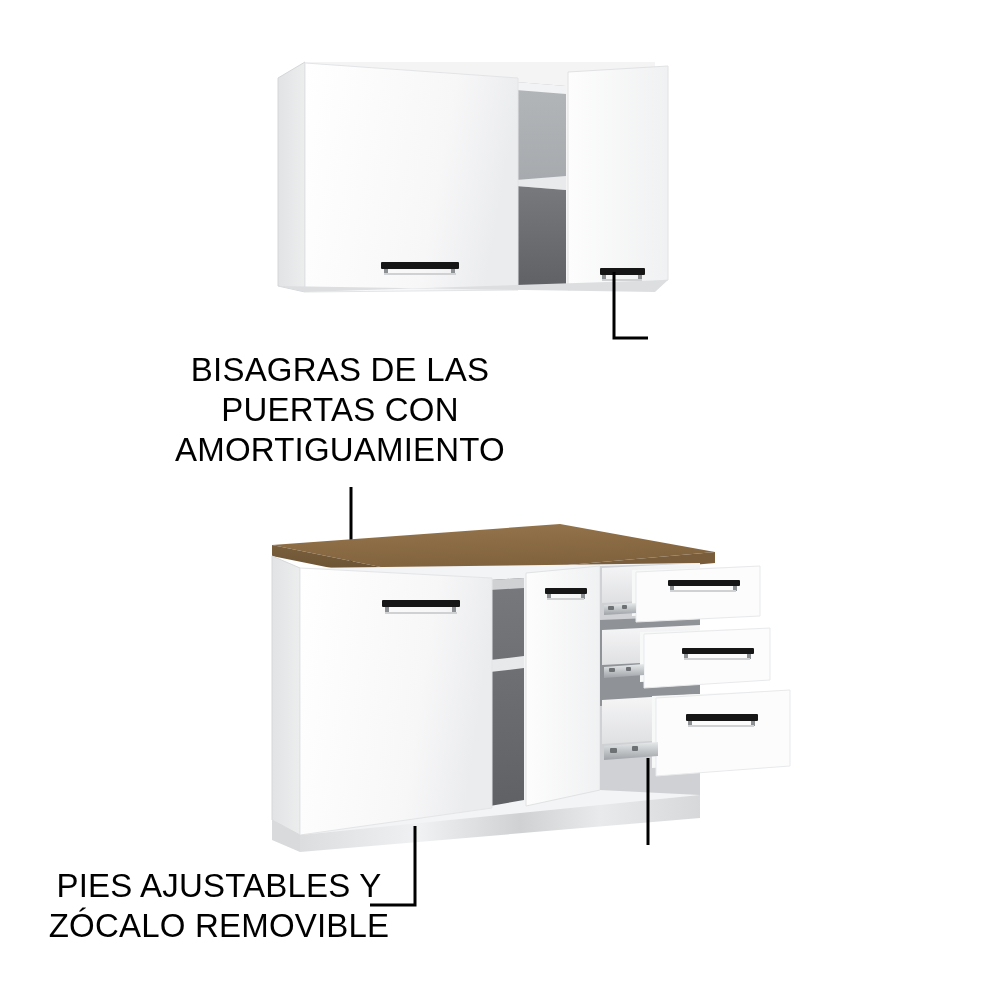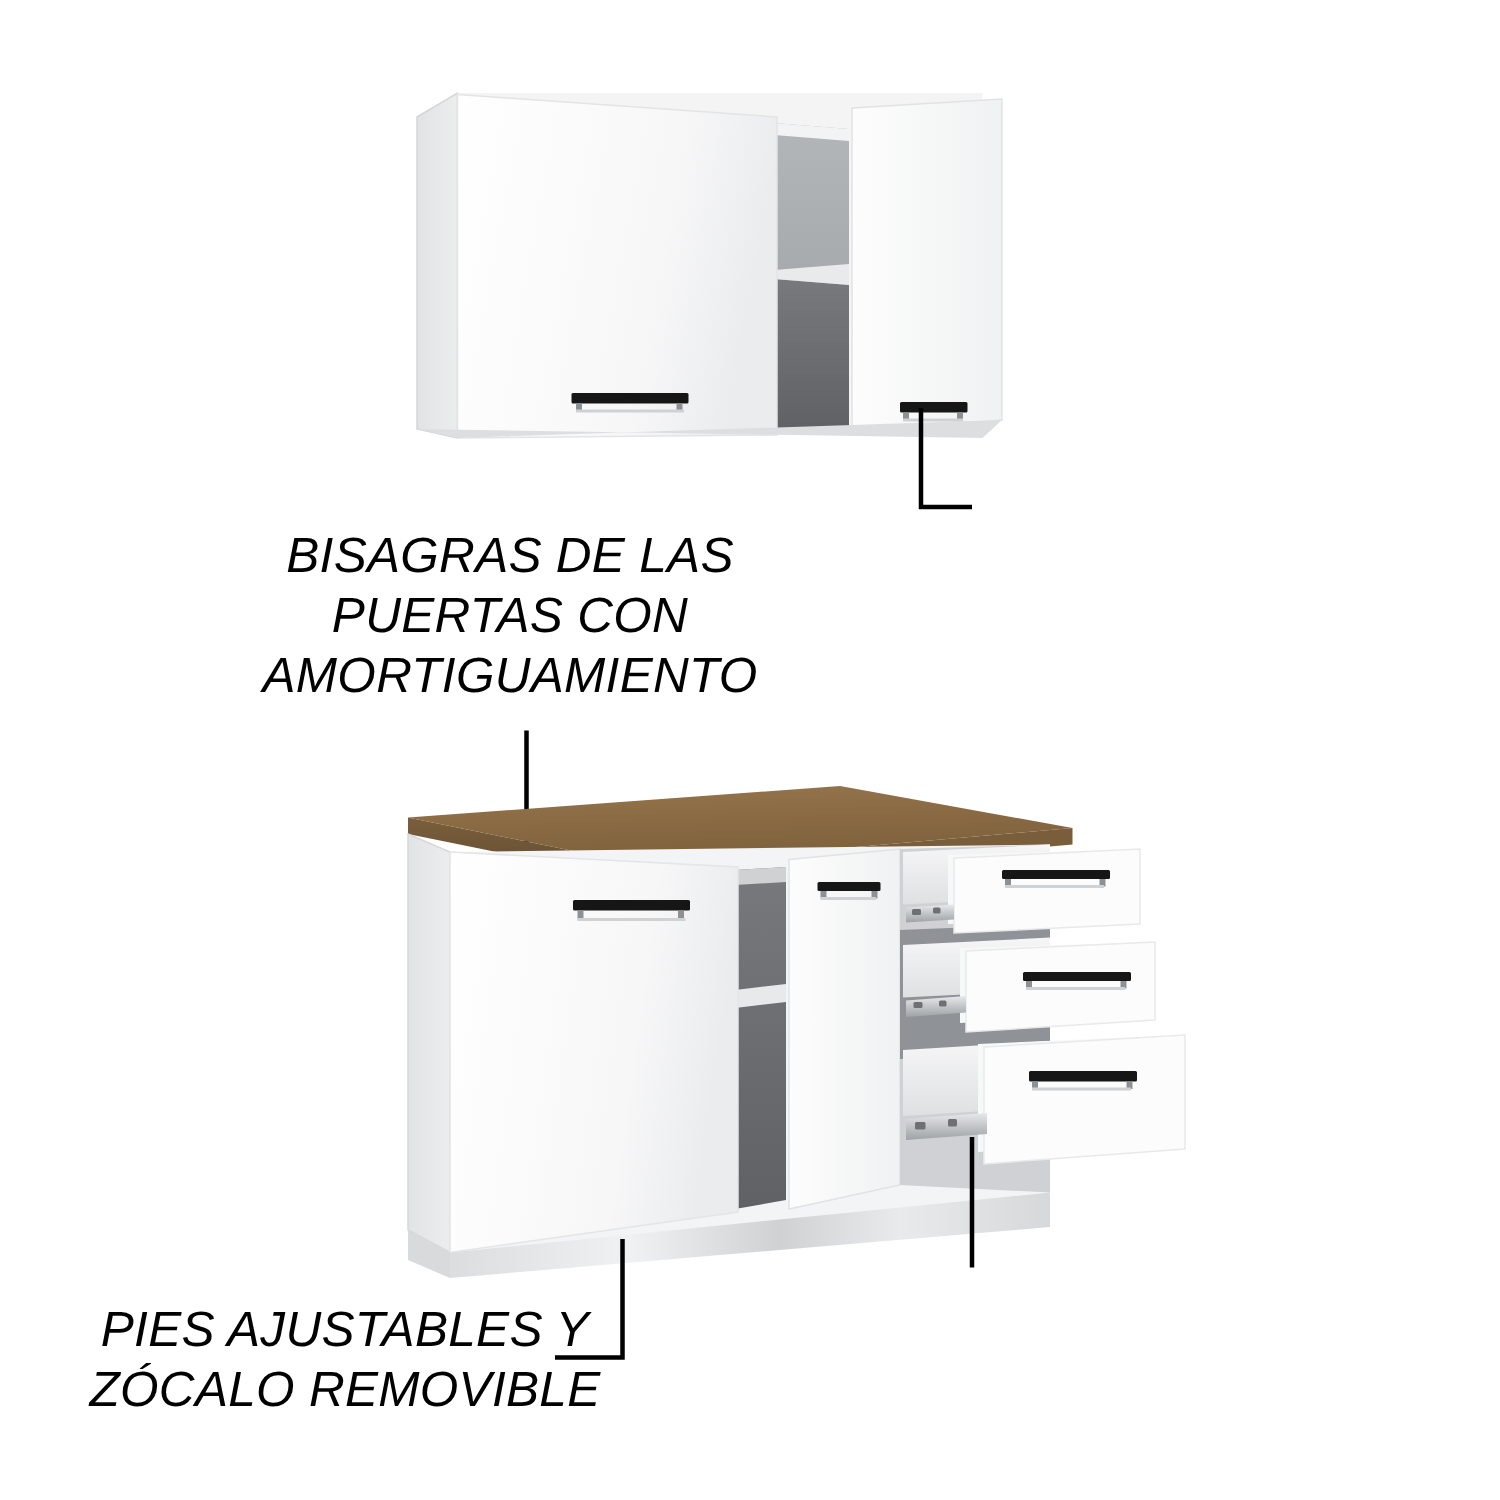--- a/index.html
+++ b/index.html
@@ -7,21 +7,20 @@
     padding: 0;
     background: #ffffff;
   }
   #stage {
     position: relative;
     width: 852px;
     height: 1000px;
     background: #ffffff;
     overflow: hidden;
     font-family: "Liberation Sans", sans-serif;
-    font-style: italic;
   }
   svg.art {
     position: absolute;
     left: 0;
     top: 0;
     width: 1000px;
     height: 1000px;
   }
   .callout {
     position: absolute;
@@ -29,21 +28,21 @@
     font-family: "Liberation Sans", sans-serif;
     font-size: 33px;
     line-height: 40px;
     font-weight: 400;
     text-align: center;
     letter-spacing: 0.2px;
     white-space: pre-line;
   }
   #label-hinges  { left: 110px; top: 350px; width: 460px; }
   #label-handle  { left: 640px; top: 327px; width: 300px; }
-  #label-feet    { left: 20px;   top: 866px; width: 420px; }
+  #label-feet    { left: 9px;   top: 866px; width: 420px; }
   #label-slides  { left: 585px; top: 856px; width: 400px; }
 </style>
 </head>
 <body>
 
 <div id="stage">
 
   <svg class="art" viewBox="0 0 1000 1000">
     <defs>
       <linearGradient id="gWoodTop" x1="0" y1="0" x2="0.25" y2="1">

